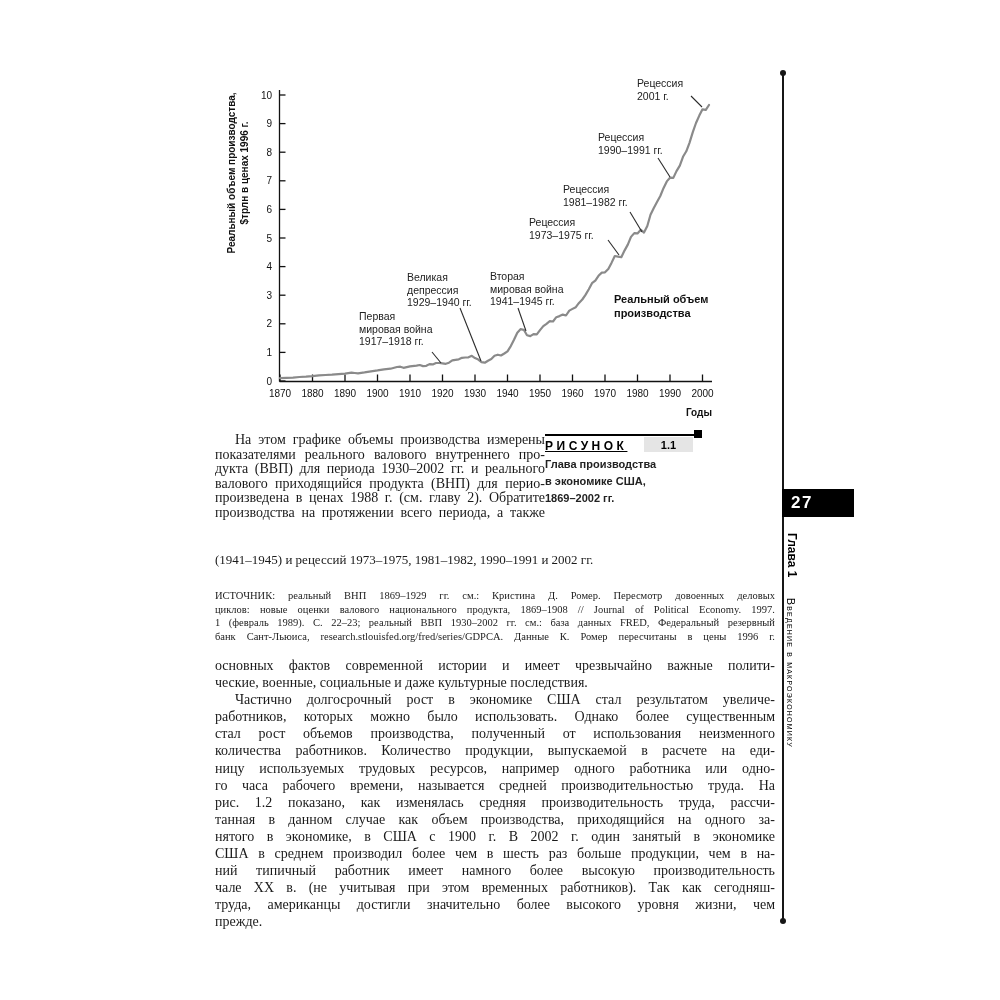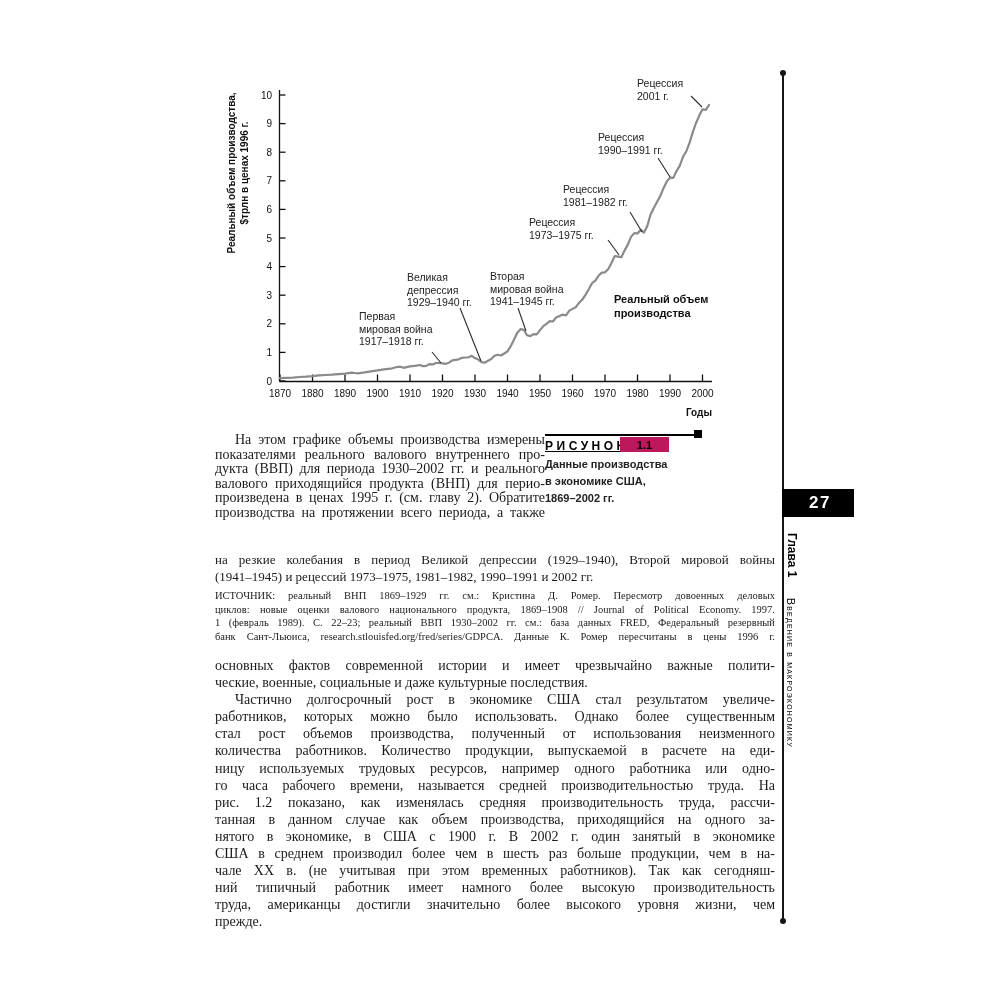--- a/index.html
+++ b/index.html
@@ -12,40 +12,40 @@
   #chart text{fill:#111;}
   #chart .tick{font:10px "Liberation Sans", sans-serif;}
   #chart .ann{font:10.5px "Liberation Sans", sans-serif;fill:#222;}
   #chart .bold{font-weight:bold;}
   #chart .annb{font:bold 11px "Liberation Sans", sans-serif;}
   
   .fig-rule{position:absolute;left:545px;top:434px;width:153px;height:1.5px;background:#000;}
   .fig-rule-sq{position:absolute;left:694px;top:430px;width:8px;height:8px;background:#000;}
   .fig-label{position:absolute;left:545px;top:439px;font:bold 12px "Liberation Sans", sans-serif;
              letter-spacing:3.5px;color:#000;text-decoration:underline;}
-  .fig-num{position:absolute;left:620px;top:437px;width:49px;height:15px;background:#be185d;
+  .fig-num{position:absolute;left:644px;top:437px;width:49px;height:15px;background:#e5e5e5;
            font:bold 11px "Liberation Sans", sans-serif;display:flex;align-items:center;justify-content:center;color:#000;}
   .fig-caption{position:absolute;left:545px;top:456px;width:170px;
                font:bold 11px "Liberation Sans", sans-serif;line-height:17px;color:#222;}
   
   .fig-text-narrow{position:absolute;left:215px;top:433px;width:330px;font-size:14px;line-height:14.6px;}
   .fig-text-wide{position:absolute;left:215px;top:551px;width:560px;font-size:13px;line-height:17px;}
   .source{position:absolute;left:215px;top:589px;width:560px;font-size:10.5px;line-height:13.7px;color:#222;}
   .body-text{position:absolute;left:215px;top:657px;width:560px;font-size:14px;line-height:17.1px;}
   .ln{white-space:normal;}
   .just{text-align:justify;text-align-last:justify;}
   .ind{text-indent:20px;}
   
   .side-line{position:absolute;left:782px;top:74px;width:2px;height:847px;background:#161616;}
   .side-dot{position:absolute;width:6px;height:6px;border-radius:50%;background:#161616;}
   .side-dot.top{left:780px;top:70px;}
   .side-dot.bottom{left:780px;top:918px;}
   .page-num-box{position:absolute;left:782px;top:489px;width:72px;height:28px;background:#000;
                 display:flex;align-items:center;color:#fff;font:bold 17px "Liberation Sans", sans-serif;
-                padding-left:27px;box-sizing:border-box;letter-spacing:1.5px;}
+                padding-left:9px;box-sizing:border-box;letter-spacing:1.5px;}
   .chapter-label{position:absolute;left:799px;top:533px;transform-origin:0 0;transform:rotate(90deg);
                  white-space:nowrap;font:bold 12px "Liberation Sans", sans-serif;color:#000;}
   .chapter-title{position:absolute;left:797px;top:598px;transform-origin:0 0;transform:rotate(90deg);
                  white-space:nowrap;font:10.5px "Liberation Sans", sans-serif;font-variant:small-caps;
                  letter-spacing:1.2px;color:#000;}
 </style>
 </head>
 <body>
 
 <div class="page">
@@ -135,35 +135,34 @@
       <line x1="476" y1="36" x2="487" y2="47" class="ptr"></line>
       <text x="399" y="243" class="annb">Реальный объем</text>
       <text x="399" y="257" class="annb">производства</text>
     </svg>
 
   <div class="fig-rule"></div>
   <div class="fig-rule-sq"></div>
   <div class="fig-label">РИСУНОК</div>
   <div class="fig-num">1.1</div>
   <div class="fig-caption">
-      <div class="ln">Данные производства</div>
+      <div class="ln">Глава производства</div>
       <div class="ln">в экономике США,</div>
       <div class="ln">1869–2002 гг.</div>
     </div>
 
   <div class="fig-text-narrow">
       <div class="ln just ind">На этом графике объемы производства измерены</div>
       <div class="ln just">показателями реального валового внутреннего про-</div>
       <div class="ln just">дукта (ВВП) для периода 1930–2002 гг. и реального</div>
       <div class="ln just">валового приходящийся продукта (ВНП) для перио-</div>
-      <div class="ln just">произведена в ценах 1995 г. (см. главу 2). Обратите</div>
+      <div class="ln just">произведена в ценах 1988 г. (см. главу 2). Обратите</div>
       <div class="ln just">производства на протяжении всего периода, а также</div>
     </div>
   <div class="fig-text-wide">
-      <div class="ln just">на резкие колебания в период Великой депрессии (1929–1940), Второй мировой войны</div>
       <div class="ln">(1941–1945) и рецессий 1973–1975, 1981–1982, 1990–1991 и 2002 гг.</div>
     </div>
 
   <div class="source">
       <div class="ln just">ИСТОЧНИК: реальный ВНП 1869–1929 гг. см.: Кристина Д. Ромер. Пересмотр довоенных деловых</div>
       <div class="ln just">циклов: новые оценки валового национального продукта, 1869–1908 // Journal of Political Economy. 1997.</div>
       <div class="ln just">1 (февраль 1989). С. 22–23; реальный ВВП 1930–2002 гг. см.: база данных FRED, Федеральный резервный</div>
       <div class="ln just">банк Сант-Льюиса, research.stlouisfed.org/fred/series/GDPCA. Данные К. Ромер пересчитаны в цены 1996 г.</div>
     </div>
 
@@ -176,22 +175,22 @@
         <div class="ln just ind">Частично долгосрочный рост в экономике США стал результатом увеличе-</div>
         <div class="ln just">работников, которых можно было использовать. Однако более существенным</div>
         <div class="ln just">стал рост объемов производства, полученный от использования неизменного</div>
         <div class="ln just">количества работников. Количество продукции, выпускаемой в расчете на еди-</div>
         <div class="ln just">ницу используемых трудовых ресурсов, например одного работника или одно-</div>
         <div class="ln just">го часа рабочего времени, называется средней производительностью труда. На</div>
         <div class="ln just">рис. 1.2 показано, как изменялась средняя производительность труда, рассчи-</div>
         <div class="ln just">танная в данном случае как объем производства, приходящийся на одного за-</div>
         <div class="ln just">нятого в экономике, в США с 1900 г. В 2002 г. один занятый в экономике</div>
         <div class="ln just">США в среднем производил более чем в шесть раз больше продукции, чем в на-</div>
+        <div class="ln just">ний типичный работник имеет намного более высокую производительность</div>
         <div class="ln just">чале XX в. (не учитывая при этом временных работников). Так как сегодняш-</div>
-        <div class="ln just">ний типичный работник имеет намного более высокую производительность</div>
         <div class="ln just">труда, американцы достигли значительно более высокого уровня жизни, чем</div>
         <div class="ln">прежде.</div>
       </div>
   </div>
 
   <div class="side-line"></div>
   <div class="side-dot top"></div>
   <div class="side-dot bottom"></div>
   <div class="page-num-box">27</div>
   <div class="chapter-label">Глава 1</div>

